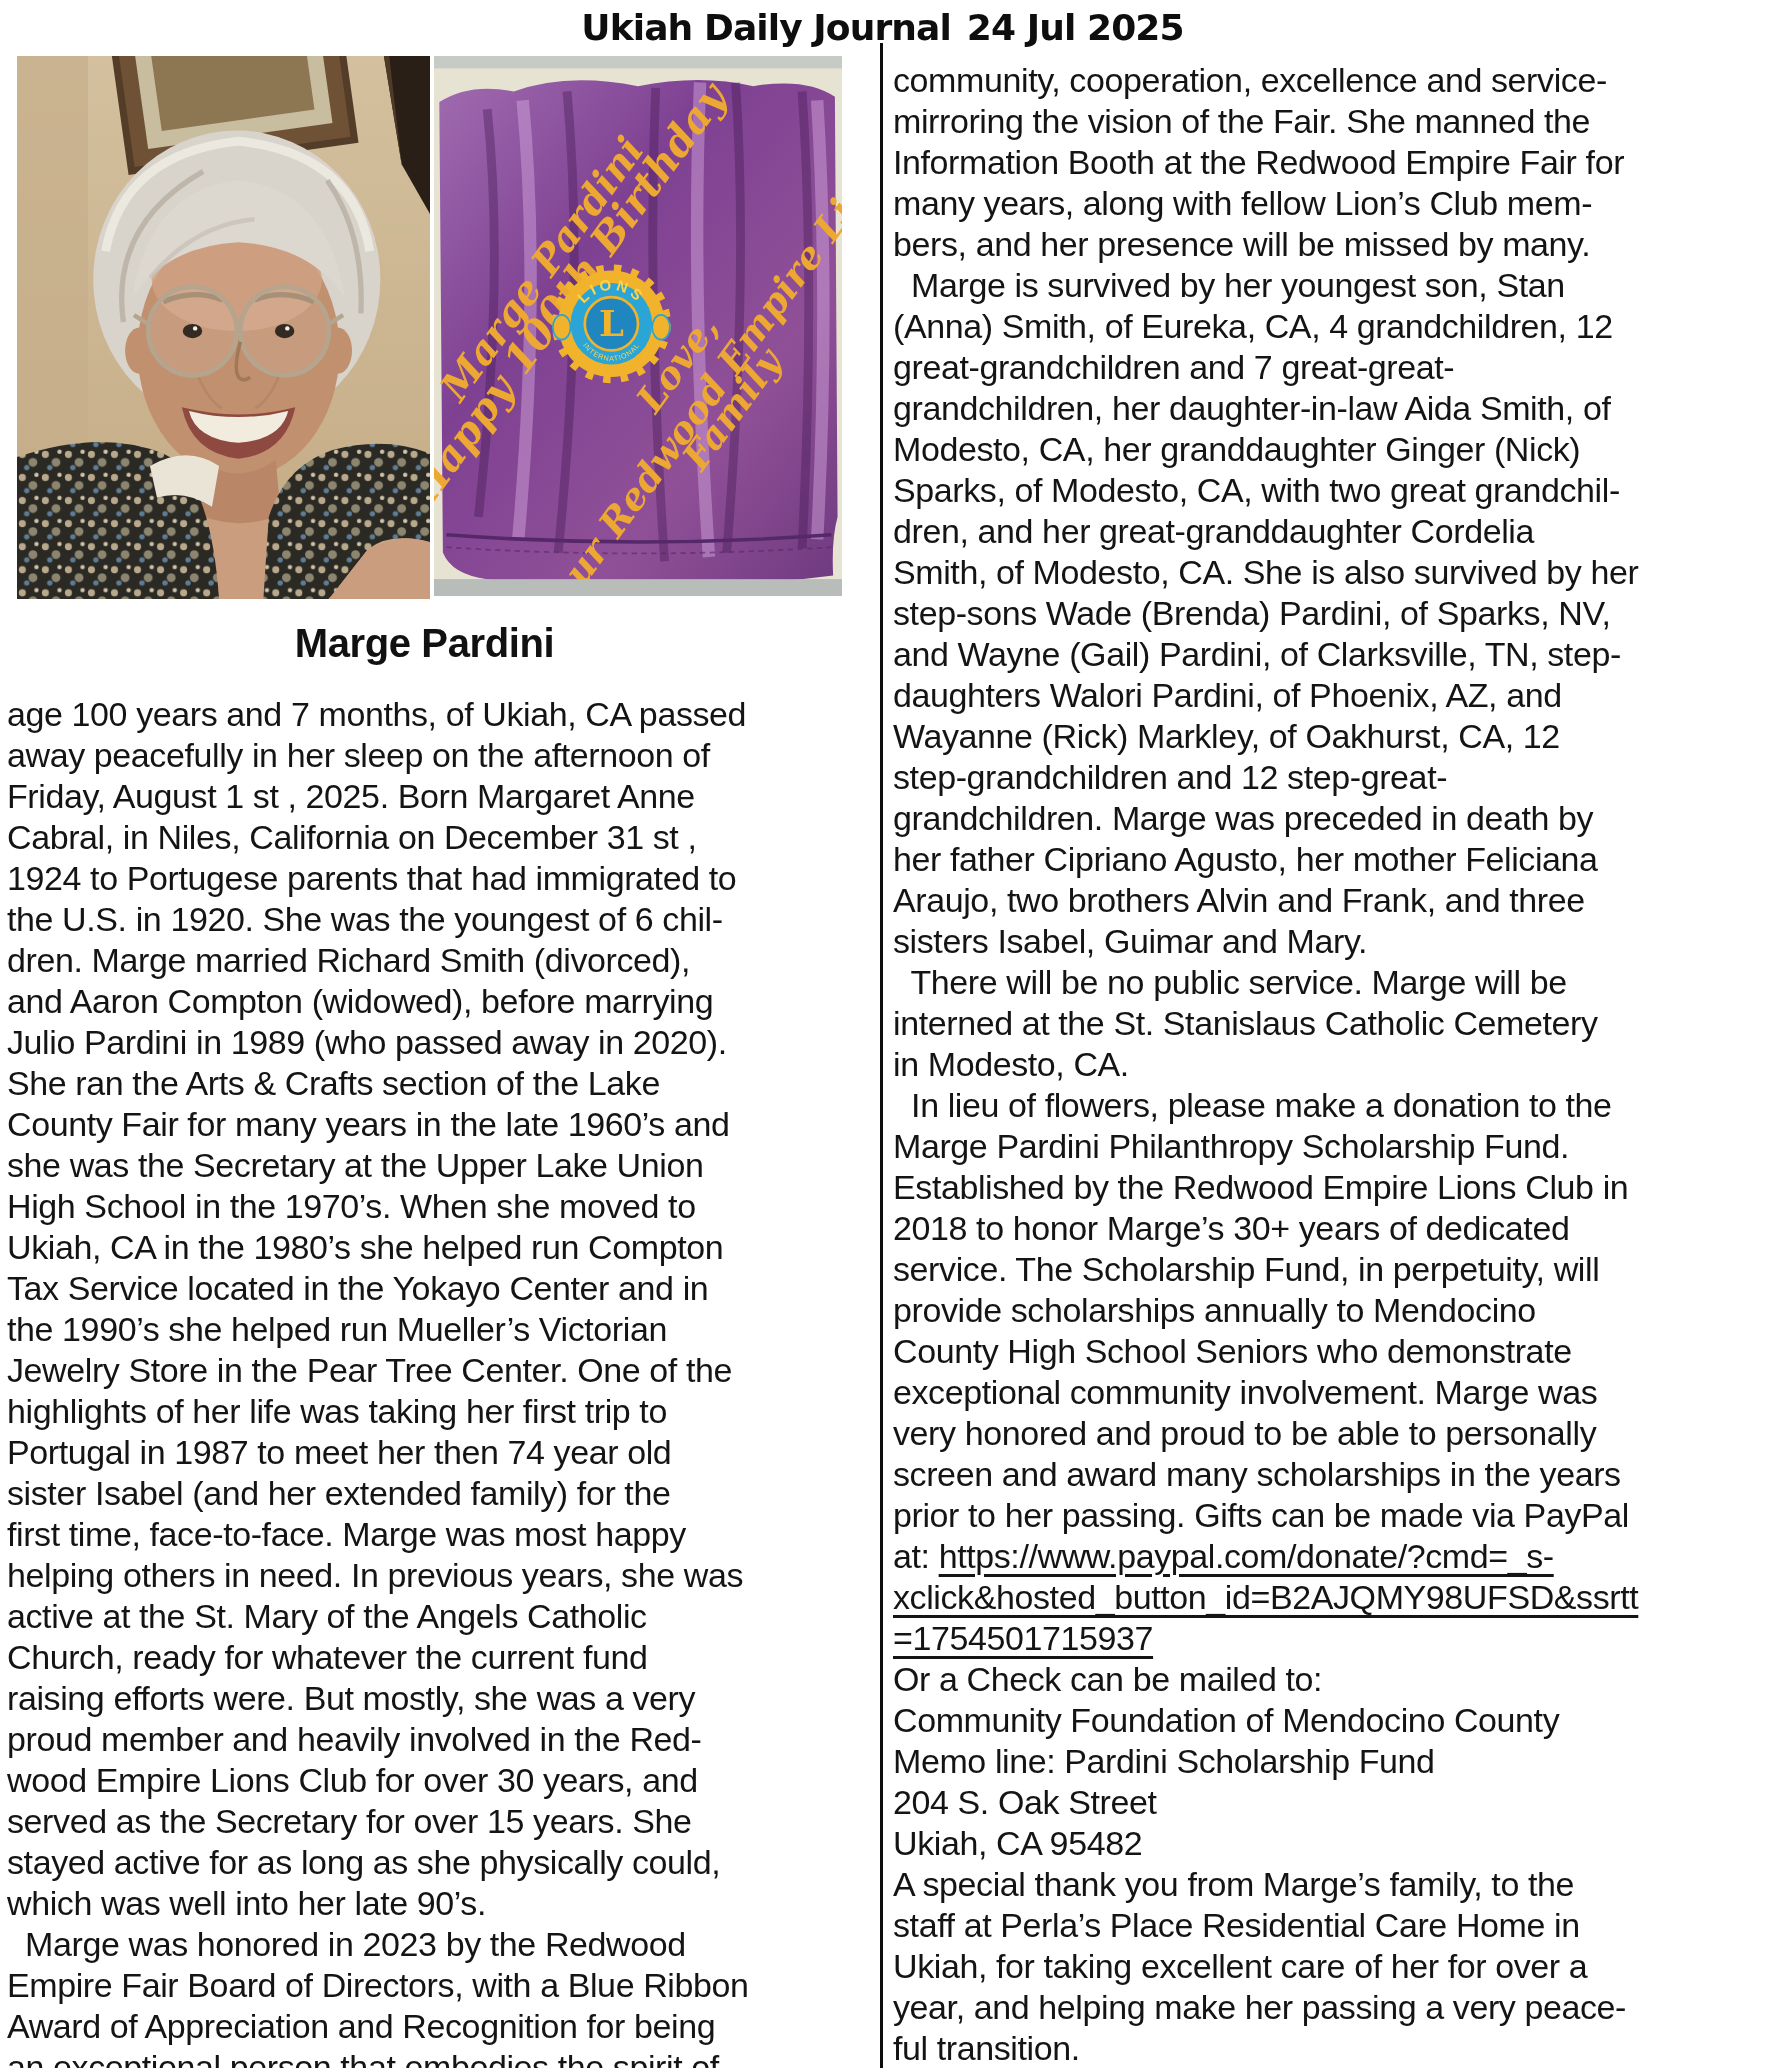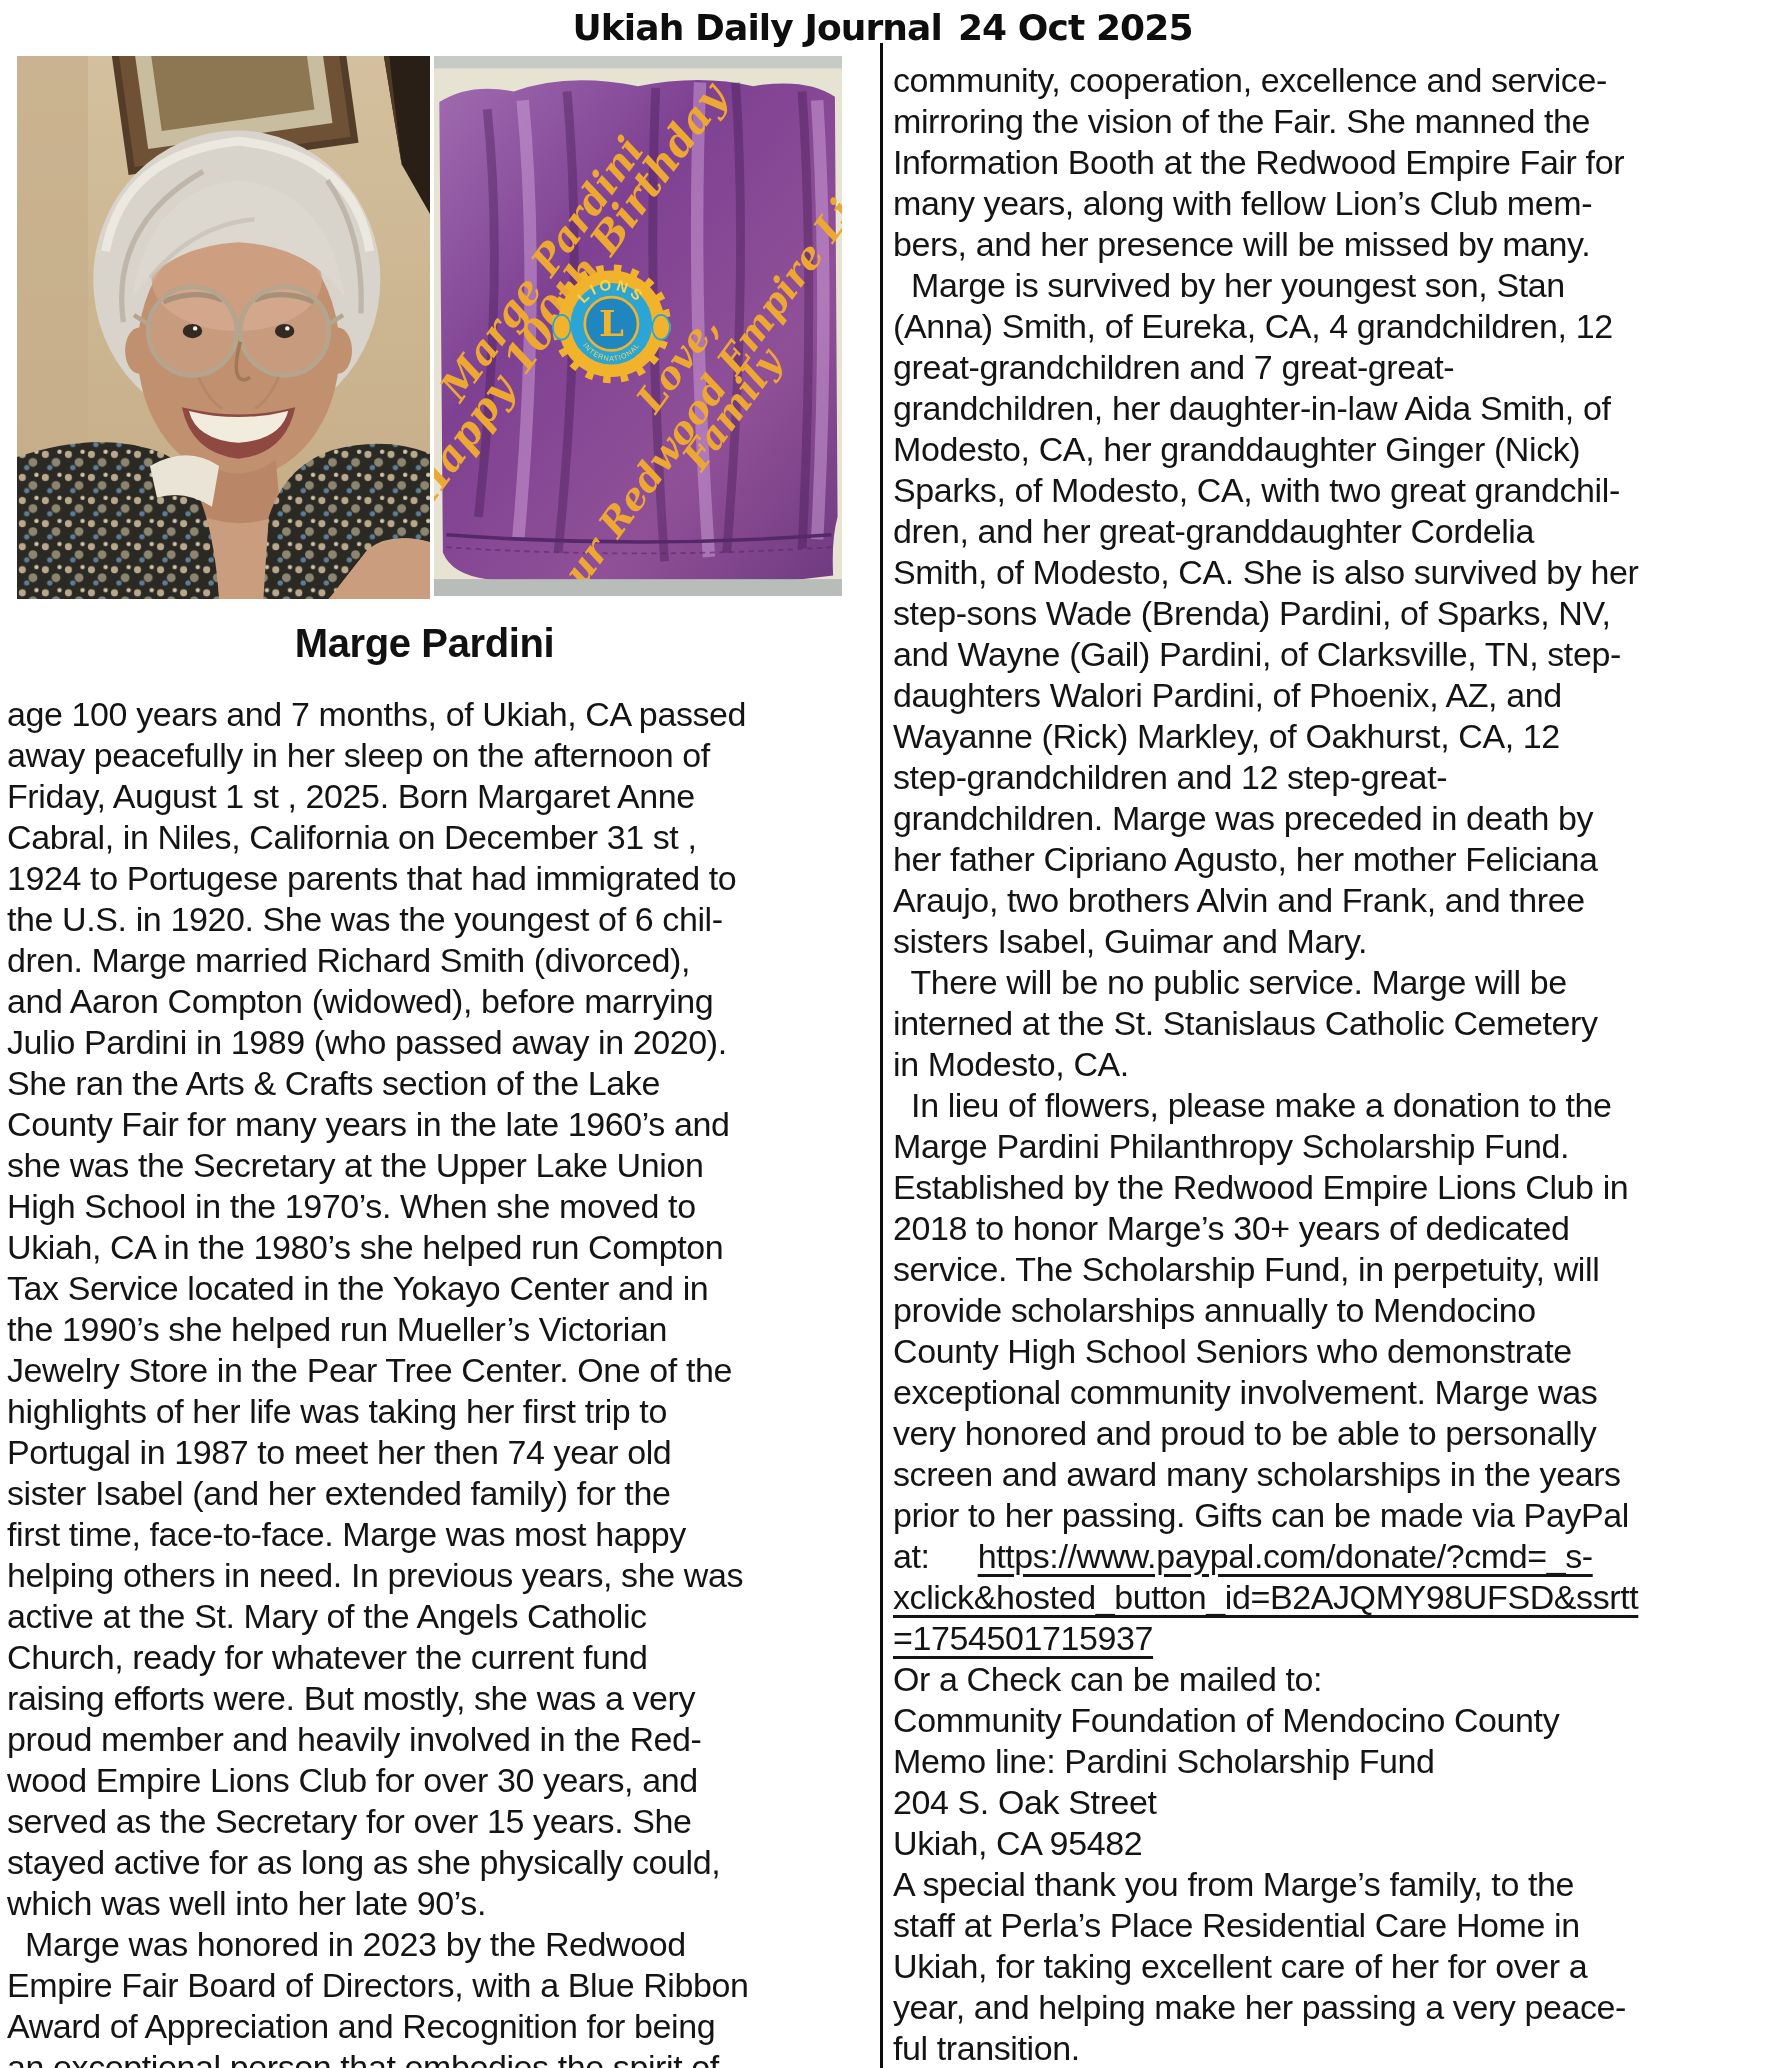--- a/index.html
+++ b/index.html
@@ -13,30 +13,30 @@
   .portrait{left:17px;top:56px;width:413px;height:543px;}
   .blanket{left:434px;top:56px;width:408px;height:540px;}
   .obit-name{position:absolute;left:7px;top:621px;width:835px;margin:0;text-align:center;
         font-size:40px;font-weight:bold;letter-spacing:-0.4px;color:#111;}
   .col{position:absolute;white-space:pre;font-size:34px;line-height:41px;
         letter-spacing:-0.4px;color:#141414;}
   .col-left{left:7px;top:694px;width:867px;}
   .col-right{left:893px;top:60px;width:867px;}
   .col-divider{position:absolute;left:880px;top:43px;width:2.7px;height:2026px;background:#0c0c0c;}
   .donate-link{color:#141414;text-decoration:underline;text-decoration-thickness:2.7px;
-        text-underline-offset:6.2px;cursor:pointer;margin-left:39px;}
+        text-underline-offset:6.2px;cursor:pointer;}
 </style>
 </head>
 <body>
 
 <div class="page">
 
   <div class="masthead">
     <span>Ukiah Daily Journal</span>
-    <span>24 Oct 2025</span>
+    <span>24 Jul 2025</span>
   </div>
 
   <div class="photo portrait">
     <svg viewBox="0 0 466 612" preserveAspectRatio="none">
       <defs>
         <linearGradient id="wallg" x1="0" y1="0" x2="0" y2="1">
           <stop offset="0" stop-color="#d4c09e"></stop>
             <stop offset="1" stop-color="#c3aa84"></stop>
         </linearGradient>
         <pattern id="speck" width="26" height="26" patternUnits="userSpaceOnUse">

